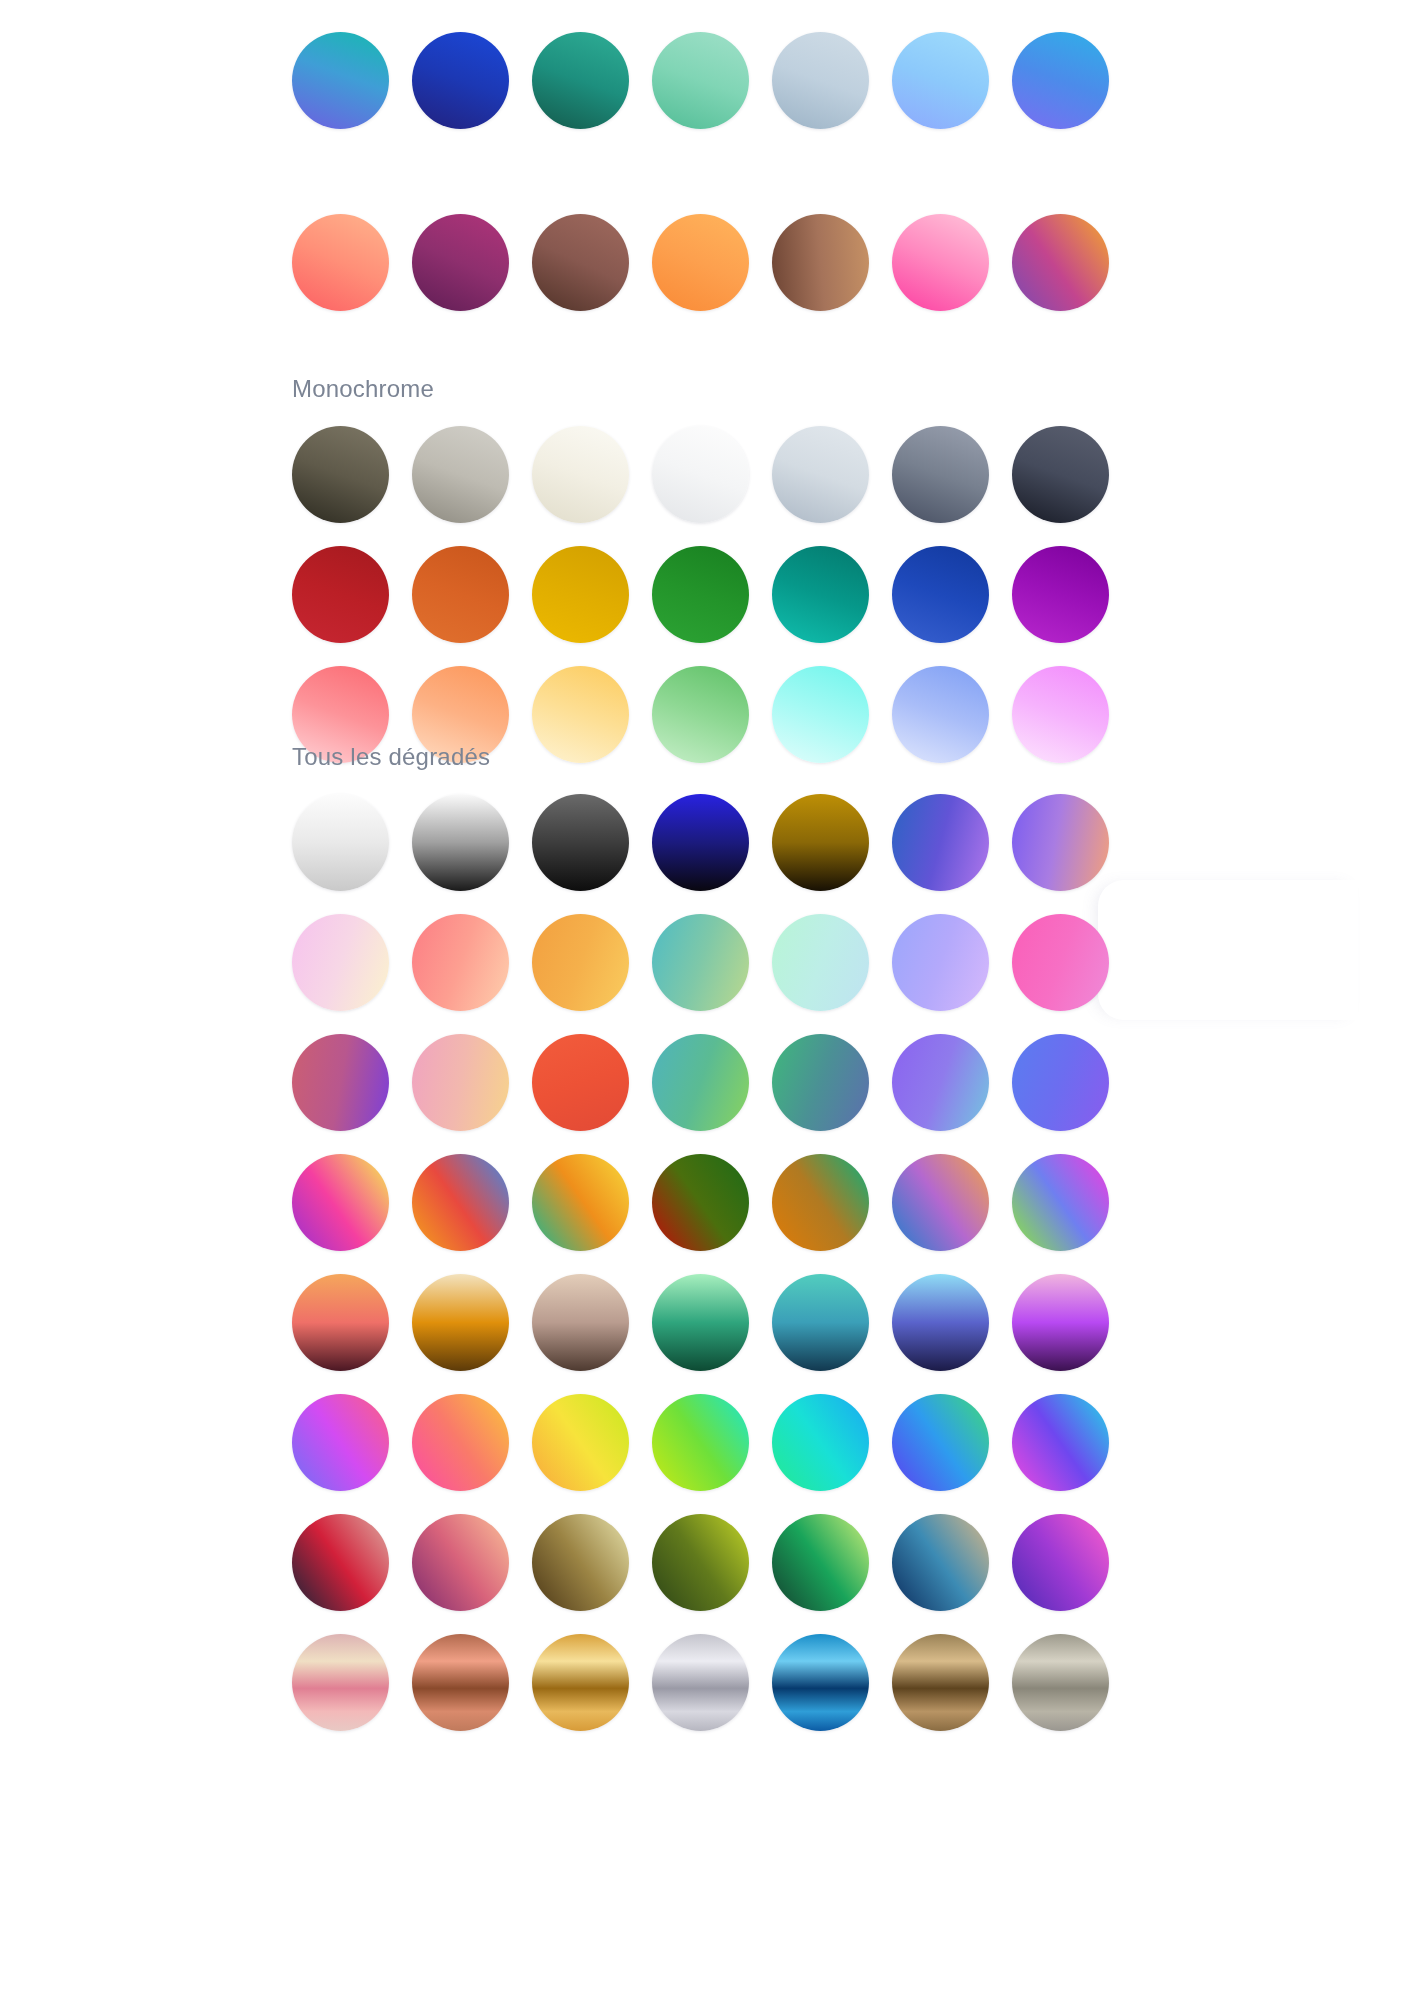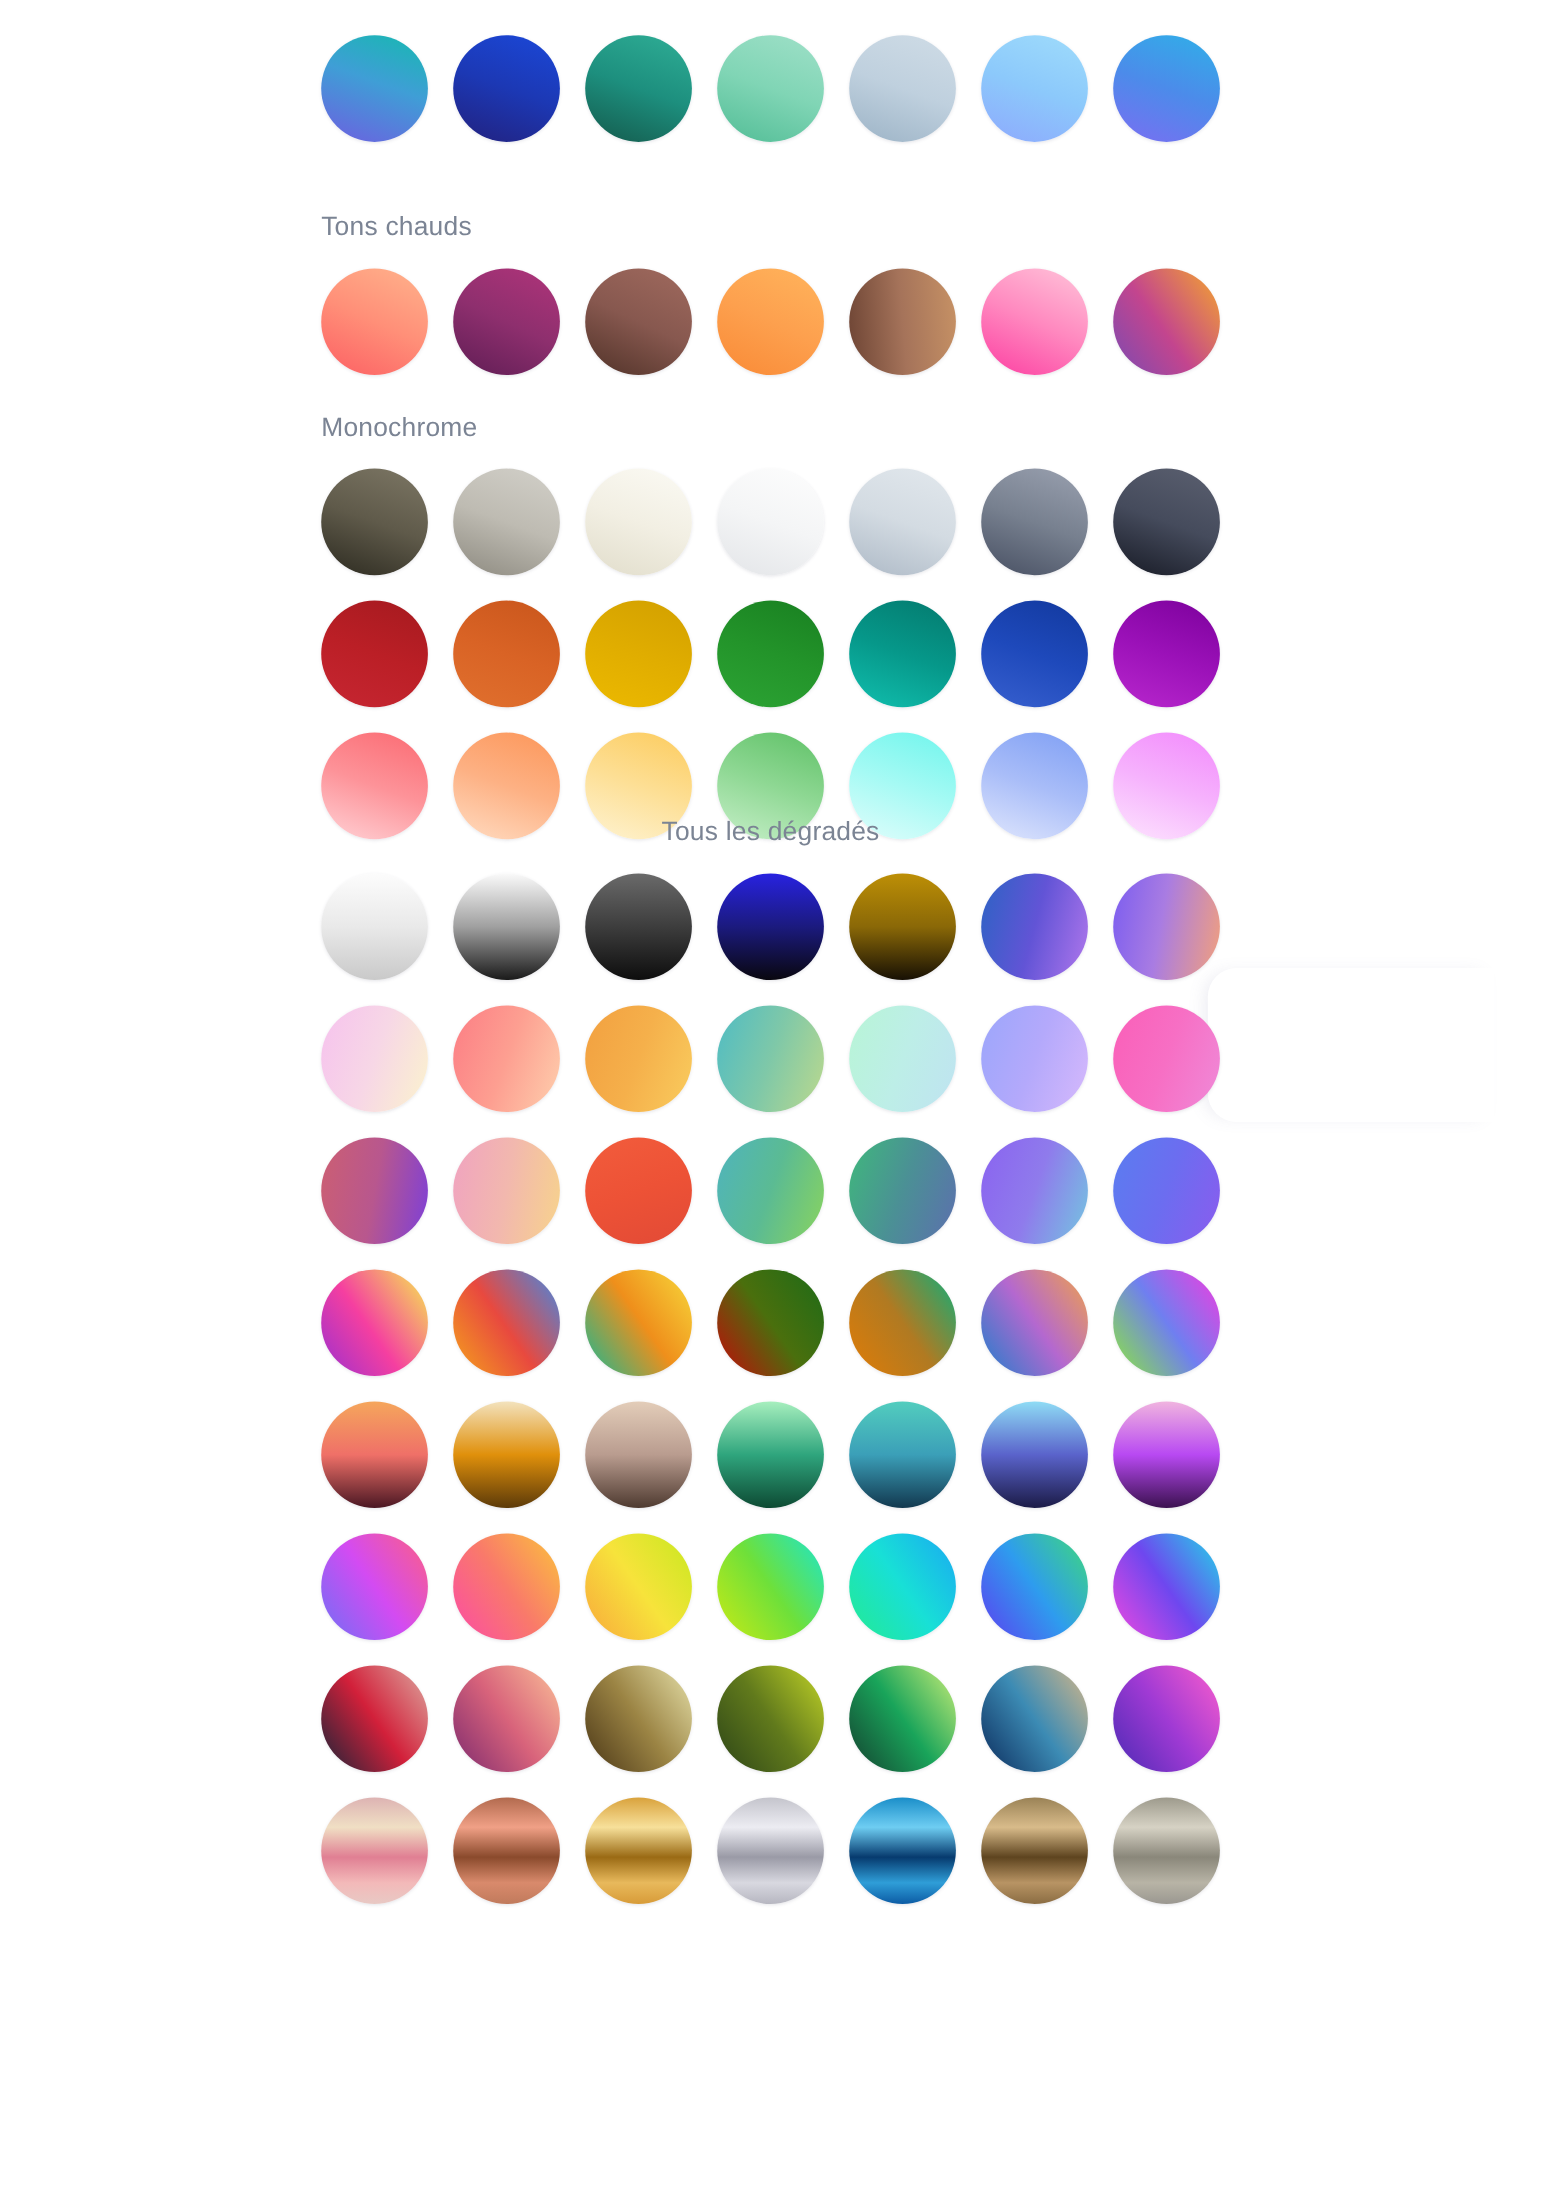--- a/index.html
+++ b/index.html
@@ -84,21 +84,20 @@
             <div class="swatch" title="cool-deep-blue" style="background-image: linear-gradient(200deg, rgb(27, 72, 216) 0%, rgb(28, 56, 180) 50%, rgb(34, 33, 126) 100%);"></div>
             <div class="swatch" title="cool-dark-teal" style="background-image: linear-gradient(200deg, rgb(47, 174, 150) 0%, rgb(29, 143, 126) 50%, rgb(20, 90, 76) 100%);"></div>
             <div class="swatch" title="cool-mint" style="background-image: linear-gradient(200deg, rgb(159, 224, 200) 0%, rgb(128, 213, 181) 50%, rgb(82, 189, 150) 100%);"></div>
             <div class="swatch" title="cool-pale-steel" style="background-image: linear-gradient(200deg, rgb(207, 220, 230) 0%, rgb(191, 208, 222) 50%, rgb(156, 179, 198) 100%);"></div>
             <div class="swatch" title="cool-sky-blue" style="background-image: linear-gradient(200deg, rgb(159, 220, 251) 0%, rgb(140, 201, 251) 50%, rgb(141, 169, 253) 100%);"></div>
             <div class="swatch" title="cool-blue-violet" style="background-image: linear-gradient(200deg, rgb(47, 176, 232) 0%, rgb(76, 139, 234) 50%, rgb(122, 110, 242) 100%);"></div>
           </div>
         </div>
       </div>
       <div class="section" style="top: 192px;">
-        <h2 class="section-title">Tons chauds</h2>
         <div class="swatch-grid" style="margin-top: 22px;">
           <div class="swatch-row">
             <div class="swatch" title="warm-coral" style="background-image: linear-gradient(205deg, rgb(255, 179, 140) 0%, rgb(255, 143, 120) 50%, rgb(252, 95, 99) 100%);"></div>
             <div class="swatch" title="warm-plum" style="background-image: linear-gradient(205deg, rgb(176, 52, 122) 0%, rgb(142, 47, 110) 50%, rgb(95, 29, 84) 100%);"></div>
             <div class="swatch" title="warm-cocoa" style="background-image: linear-gradient(205deg, rgb(160, 106, 94) 0%, rgb(135, 88, 79) 50%, rgb(80, 50, 40) 100%);"></div>
             <div class="swatch" title="warm-orange" style="background-image: linear-gradient(205deg, rgb(255, 180, 92) 0%, rgb(253, 160, 78) 50%, rgb(249, 138, 54) 100%);"></div>
             <div class="swatch" title="warm-taupe" style="background-image: linear-gradient(265deg, rgb(199, 146, 101) 0%, rgb(165, 115, 90) 50%, rgb(109, 68, 52) 100%);"></div>
             <div class="swatch" title="warm-pink" style="background-image: linear-gradient(205deg, rgb(255, 197, 218) 0%, rgb(255, 136, 191) 50%, rgb(252, 62, 161) 100%);"></div>
             <div class="swatch" title="warm-magenta-gold" style="background-image: linear-gradient(55deg, rgb(122, 74, 178) 0%, rgb(195, 69, 142) 45%, rgb(245, 167, 44) 100%);"></div>
           </div>
@@ -129,21 +128,21 @@
             <div class="swatch" title="pastel-red" style="background-image: linear-gradient(200deg, rgb(251, 106, 114) 0%, rgb(253, 147, 153) 50%, rgb(255, 210, 214) 100%);"></div>
             <div class="swatch" title="pastel-orange" style="background-image: linear-gradient(200deg, rgb(252, 150, 89) 0%, rgb(253, 177, 132) 50%, rgb(255, 220, 194) 100%);"></div>
             <div class="swatch" title="pastel-yellow" style="background-image: linear-gradient(200deg, rgb(252, 203, 93) 0%, rgb(253, 223, 149) 50%, rgb(254, 243, 210) 100%);"></div>
             <div class="swatch" title="pastel-green" style="background-image: linear-gradient(200deg, rgb(95, 193, 103) 0%, rgb(143, 216, 148) 50%, rgb(198, 239, 200) 100%);"></div>
             <div class="swatch" title="pastel-cyan" style="background-image: linear-gradient(200deg, rgb(111, 245, 236) 0%, rgb(165, 250, 244) 50%, rgb(224, 253, 251) 100%);"></div>
             <div class="swatch" title="pastel-blue" style="background-image: linear-gradient(200deg, rgb(127, 159, 244) 0%, rgb(169, 189, 248) 50%, rgb(223, 230, 253) 100%);"></div>
             <div class="swatch" title="pastel-violet" style="background-image: linear-gradient(200deg, rgb(242, 138, 252) 0%, rgb(246, 178, 253) 50%, rgb(253, 228, 254) 100%);"></div>
           </div>
         </div>
       </div>
-      <div class="section" style="top: 742px; text-align: center;">
+      <div class="section" style="top: 742px;">
         <h2 class="section-title">Tous les dégradés</h2>
         <div class="swatch-grid" style="margin-top: 22px;">
           <div class="swatch-row">
             <div class="swatch" title="grad-silver-light" style="background-image: linear-gradient(rgb(252, 252, 252) 0%, rgb(233, 233, 233) 50%, rgb(201, 201, 201) 100%);"></div>
             <div class="swatch" title="grad-silver-dark" style="background-image: linear-gradient(rgb(250, 250, 250) 0%, rgb(160, 160, 160) 50%, rgb(26, 26, 26) 100%);"></div>
             <div class="swatch" title="grad-graphite" style="background-image: linear-gradient(rgb(106, 106, 106) 0%, rgb(61, 61, 61) 50%, rgb(13, 13, 13) 100%);"></div>
             <div class="swatch" title="grad-midnight" style="background-image: linear-gradient(rgb(40, 34, 224) 0%, rgb(27, 26, 126) 50%, rgb(9, 7, 15) 100%);"></div>
             <div class="swatch" title="grad-bronze" style="background-image: linear-gradient(rgb(189, 143, 6) 0%, rgb(138, 104, 7) 50%, rgb(23, 16, 4) 100%);"></div>
             <div class="swatch" title="grad-indigo-lilac" style="background-image: linear-gradient(105deg, rgb(44, 99, 196) 0%, rgb(98, 84, 214) 50%, rgb(176, 119, 236) 100%);"></div>
             <div class="swatch" title="grad-violet-peach" style="background-image: linear-gradient(100deg, rgb(123, 93, 240) 0%, rgb(169, 124, 226) 45%, rgb(242, 160, 124) 100%);"></div>

